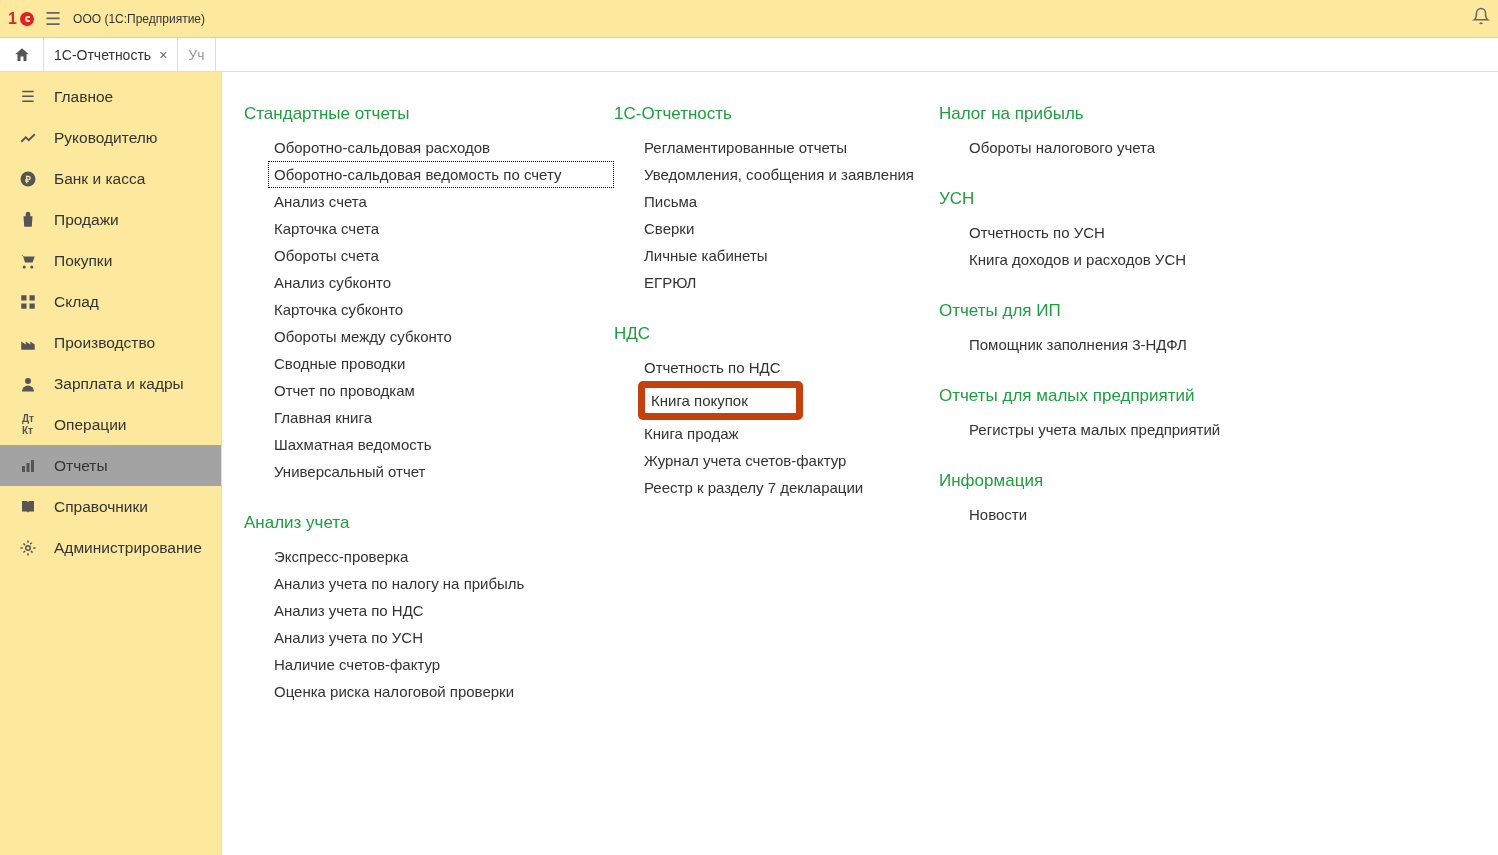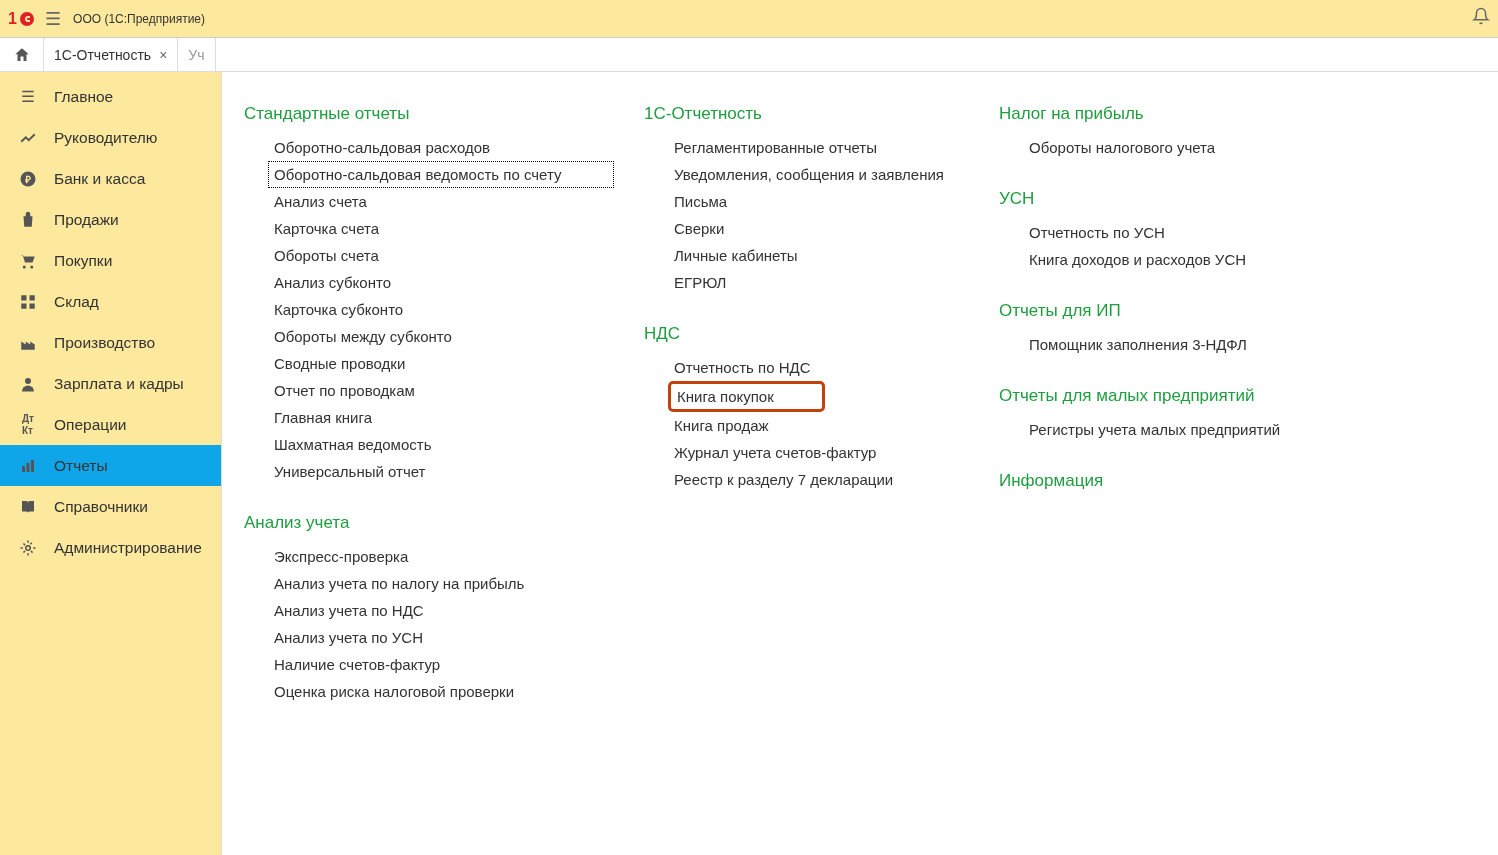--- a/index.html
+++ b/index.html
@@ -11,32 +11,32 @@
     .app-title { font-size: 12px; color: #333; }
     .bell { margin-left: auto; font-size: 18px; color: #666; }
     .tabs-bar { background: #fff; height: 34px; display: flex; align-items: stretch; border-bottom: 1px solid #ddd; }
     .home-tab { width: 44px; display: flex; align-items: center; justify-content: center; border-right: 1px solid #ddd; cursor: pointer; background:#fff; }
     .tab { display: flex; align-items: center; padding: 0 10px; border-right: 1px solid #ddd; background: #fff; font-size: 14px; color: #333; cursor:pointer; }
     .tab .close { margin-left: 8px; font-size: 14px; color: #666; cursor:pointer; }
     .tab-partial { color: #999; }
     .main { display: flex; height: calc(855px - 38px - 34px); }
     .sidebar { width: 222px; background: #fce99e; padding-top: 4px; border-right: 1px solid #ddd; }
     .sidebar-item { display: flex; align-items: center; height: 41px; padding: 0 18px; font-size: 15.5px; color: #333; cursor: pointer; }
-    .sidebar-item.active { background: #0ea5e9; }
+    .sidebar-item.active { background: #a3a3a3; }
     .sidebar-icon { width: 20px; height: 20px; margin-right: 16px; display: flex; align-items: center; justify-content: center; color: #555; }
-    .content { flex: 1; background: #fff; padding: 30px 36px 20px 22px; display: flex; gap: 30px; overflow:hidden; }
+    .content { flex: 1; background: #fff; padding: 30px 36px 20px 22px; display: flex; overflow:hidden; }
     .col { flex: 0 0 auto; }
     .col1 { width: 370px; }
     .col2 { width: 325px; }
     .col3 { width: 320px; }
     .section-head { color: #1e9e3f; font-size: 17px; font-weight: normal; margin-bottom: 10px; margin-top: 2px; }
     .section-head.mt { margin-top: 28px; }
     .link-item { display: block; color: #333; font-size: 15px; padding: 5px 6px; cursor: pointer; text-decoration: none; }
     .dotted-sel { outline: 1px dotted #000; outline-offset: -1px; }
-    .red-box { border: 3px solid #c2410c; border-radius: 5px; display: inline-block; padding: 4px 48px 4px 6px; }
+    .red-box { border: 7px solid #c2410c; border-radius: 5px; display: inline-block; padding: 4px 48px 4px 6px; }
     .link-pad { padding-left: 24px; }
   </style>
 </head>
 <body>
 
 <div class="toolbar">
   <span class="logo-1c">1<svg width="16" height="16" viewBox="0 0 16 16">
         <path fill="#e31e24" d="M8 1a7 7 0 100 14 7 7 0 000-14zm3 10h-2a3 3 0 110-6h2v2h-2a1 1 0 100 2h2v2z"></path>
       </svg></span>
   <span class="hamburger">☰</span>
@@ -227,15 +227,18 @@
       </div>
       <div class="section-head mt">Отчеты для ИП</div>
       <div class="link-pad">
         <a class="link-item">Помощник заполнения 3-НДФЛ</a>
       </div>
       <div class="section-head mt">Отчеты для малых предприятий</div>
       <div class="link-pad">
         <a class="link-item">Регистры учета малых предприятий</a>
       </div>
       <div class="section-head mt">Информация</div>
+      <div class="link-pad">
+        <a class="link-item">Новости</a>
+      </div>
     </div>
   </div>
 </div>
 
 </body></html>

